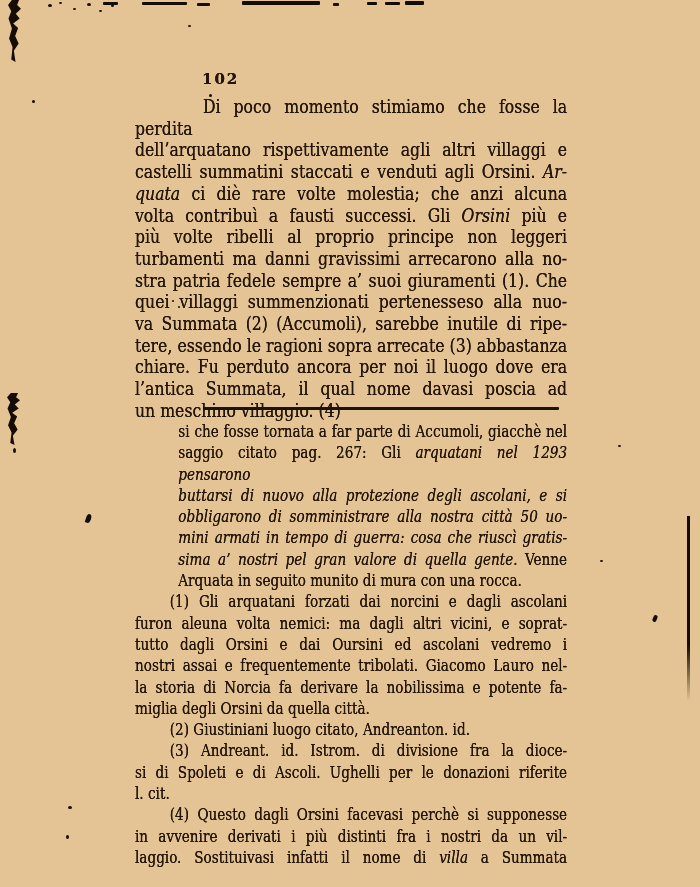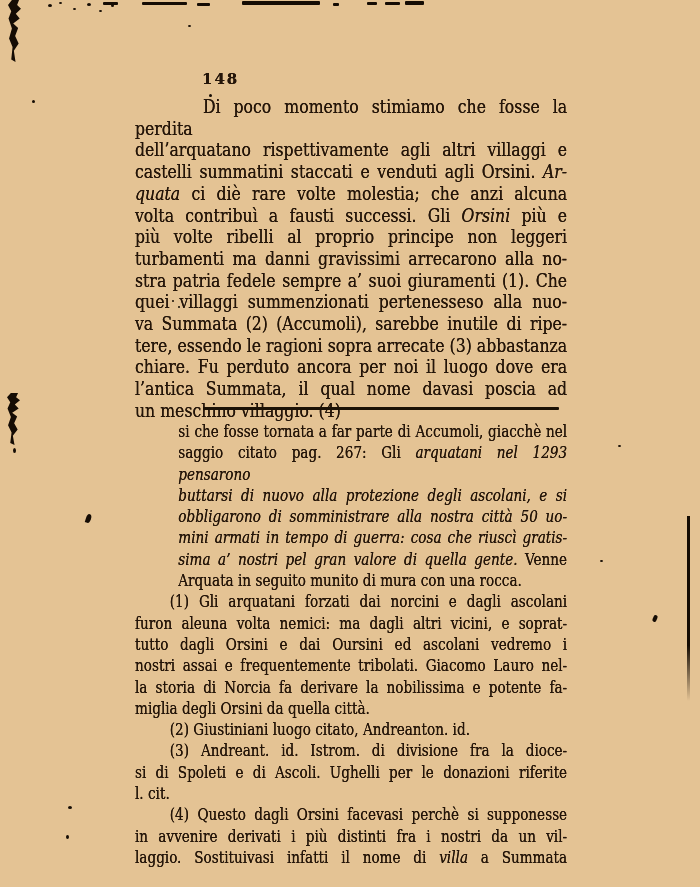--- a/index.html
+++ b/index.html
@@ -44,21 +44,21 @@
   .mark.tick{border-radius:2px;transform:rotate(24deg);}
   .vline{
     position:absolute;left:687px;top:516px;width:2.5px;height:185px;
     background:linear-gradient(#150c03 0%,#150c03 70%,rgba(21,12,3,0) 100%);
   }
 </style>
 </head>
 <body>
 
 <div class="page">
-  <div class="pageno">148</div>
+  <div class="pageno">102</div>
   <div class="col main" id="main-text">
       <div class="line j ind"><span>Di poco momento stimiamo che fosse la perdita</span></div>
       <div class="line j"><span>dell’arquatano rispettivamente agli altri villaggi e</span></div>
       <div class="line j"><span>castelli summatini staccati e venduti agli Orsini. </span><span class="it">Ar-</span></div>
       <div class="line j"><span class="it">quata</span><span> ci diè rare volte molestia; che anzi alcuna</span></div>
       <div class="line j"><span>volta contribuì a fausti successi. Gli </span><span class="it">Orsini</span><span> più e</span></div>
       <div class="line j"><span>più volte ribelli al proprio principe non leggeri</span></div>
       <div class="line j"><span>turbamenti ma danni gravissimi arrecarono alla no-</span></div>
       <div class="line j"><span>stra patria fedele sempre a’ suoi giuramenti (1). Che</span></div>
       <div class="line j"><span>quei villaggi summenzionati pertenesseso alla nuo-</span></div>

